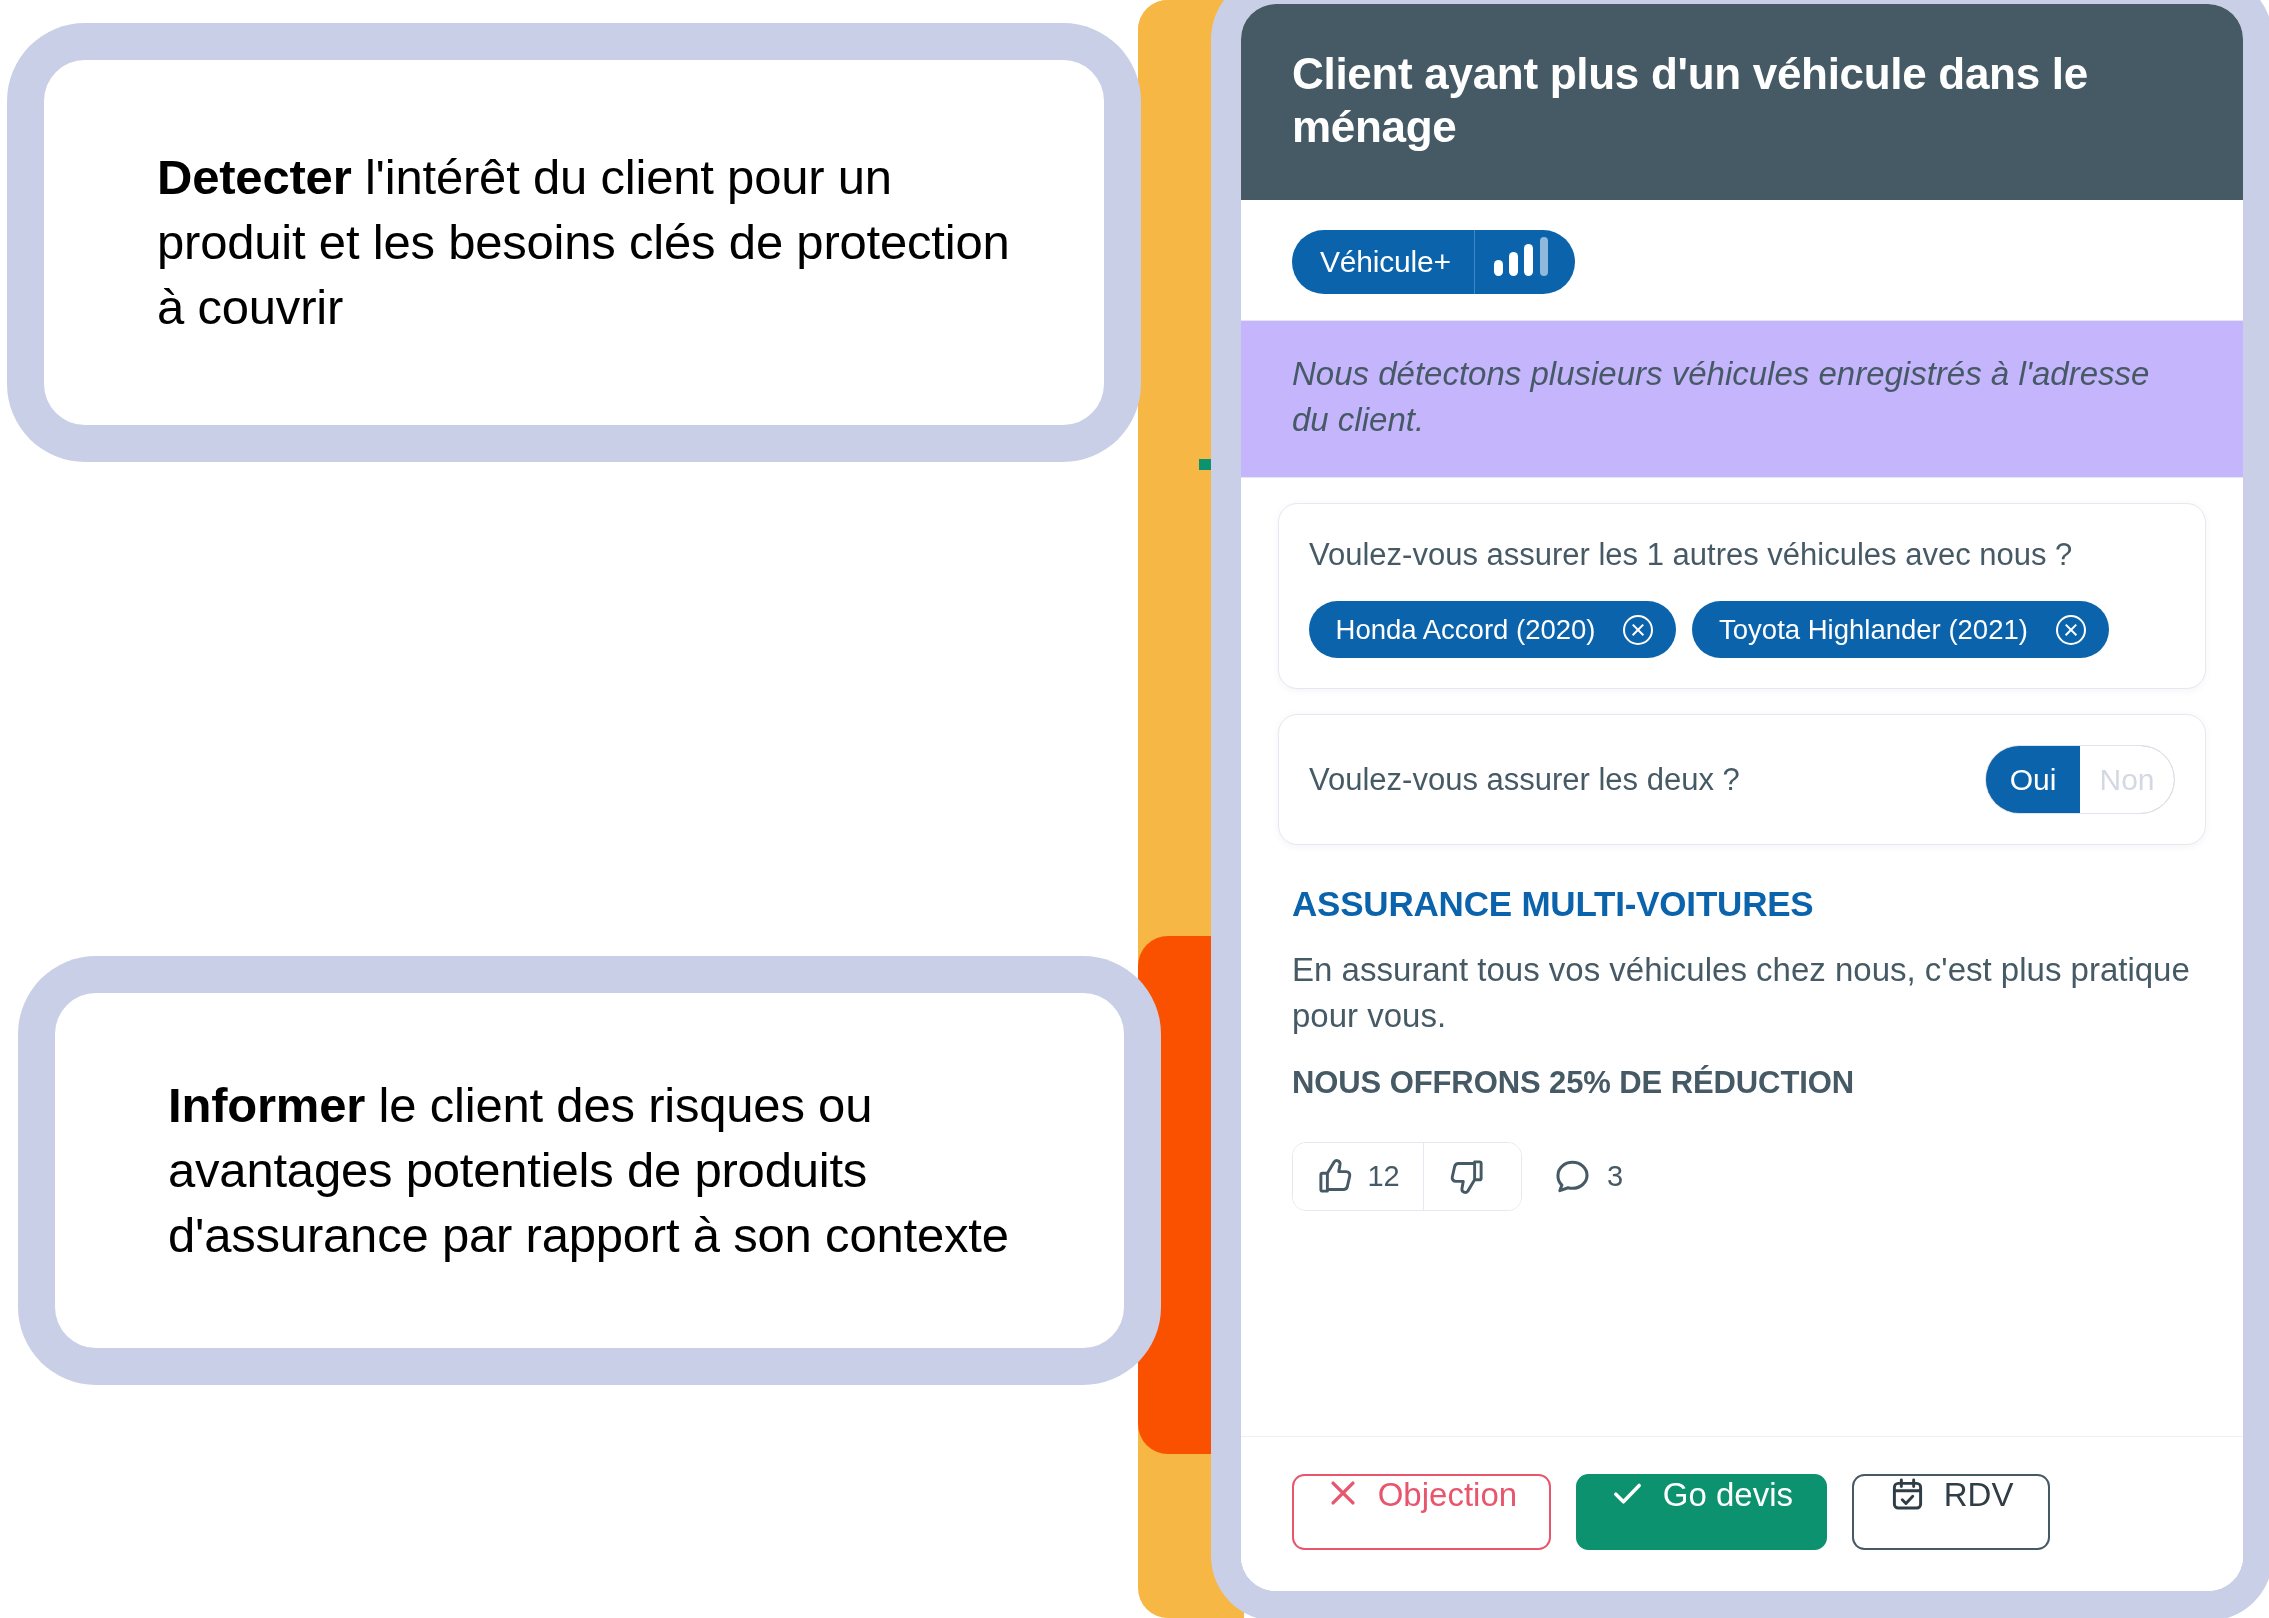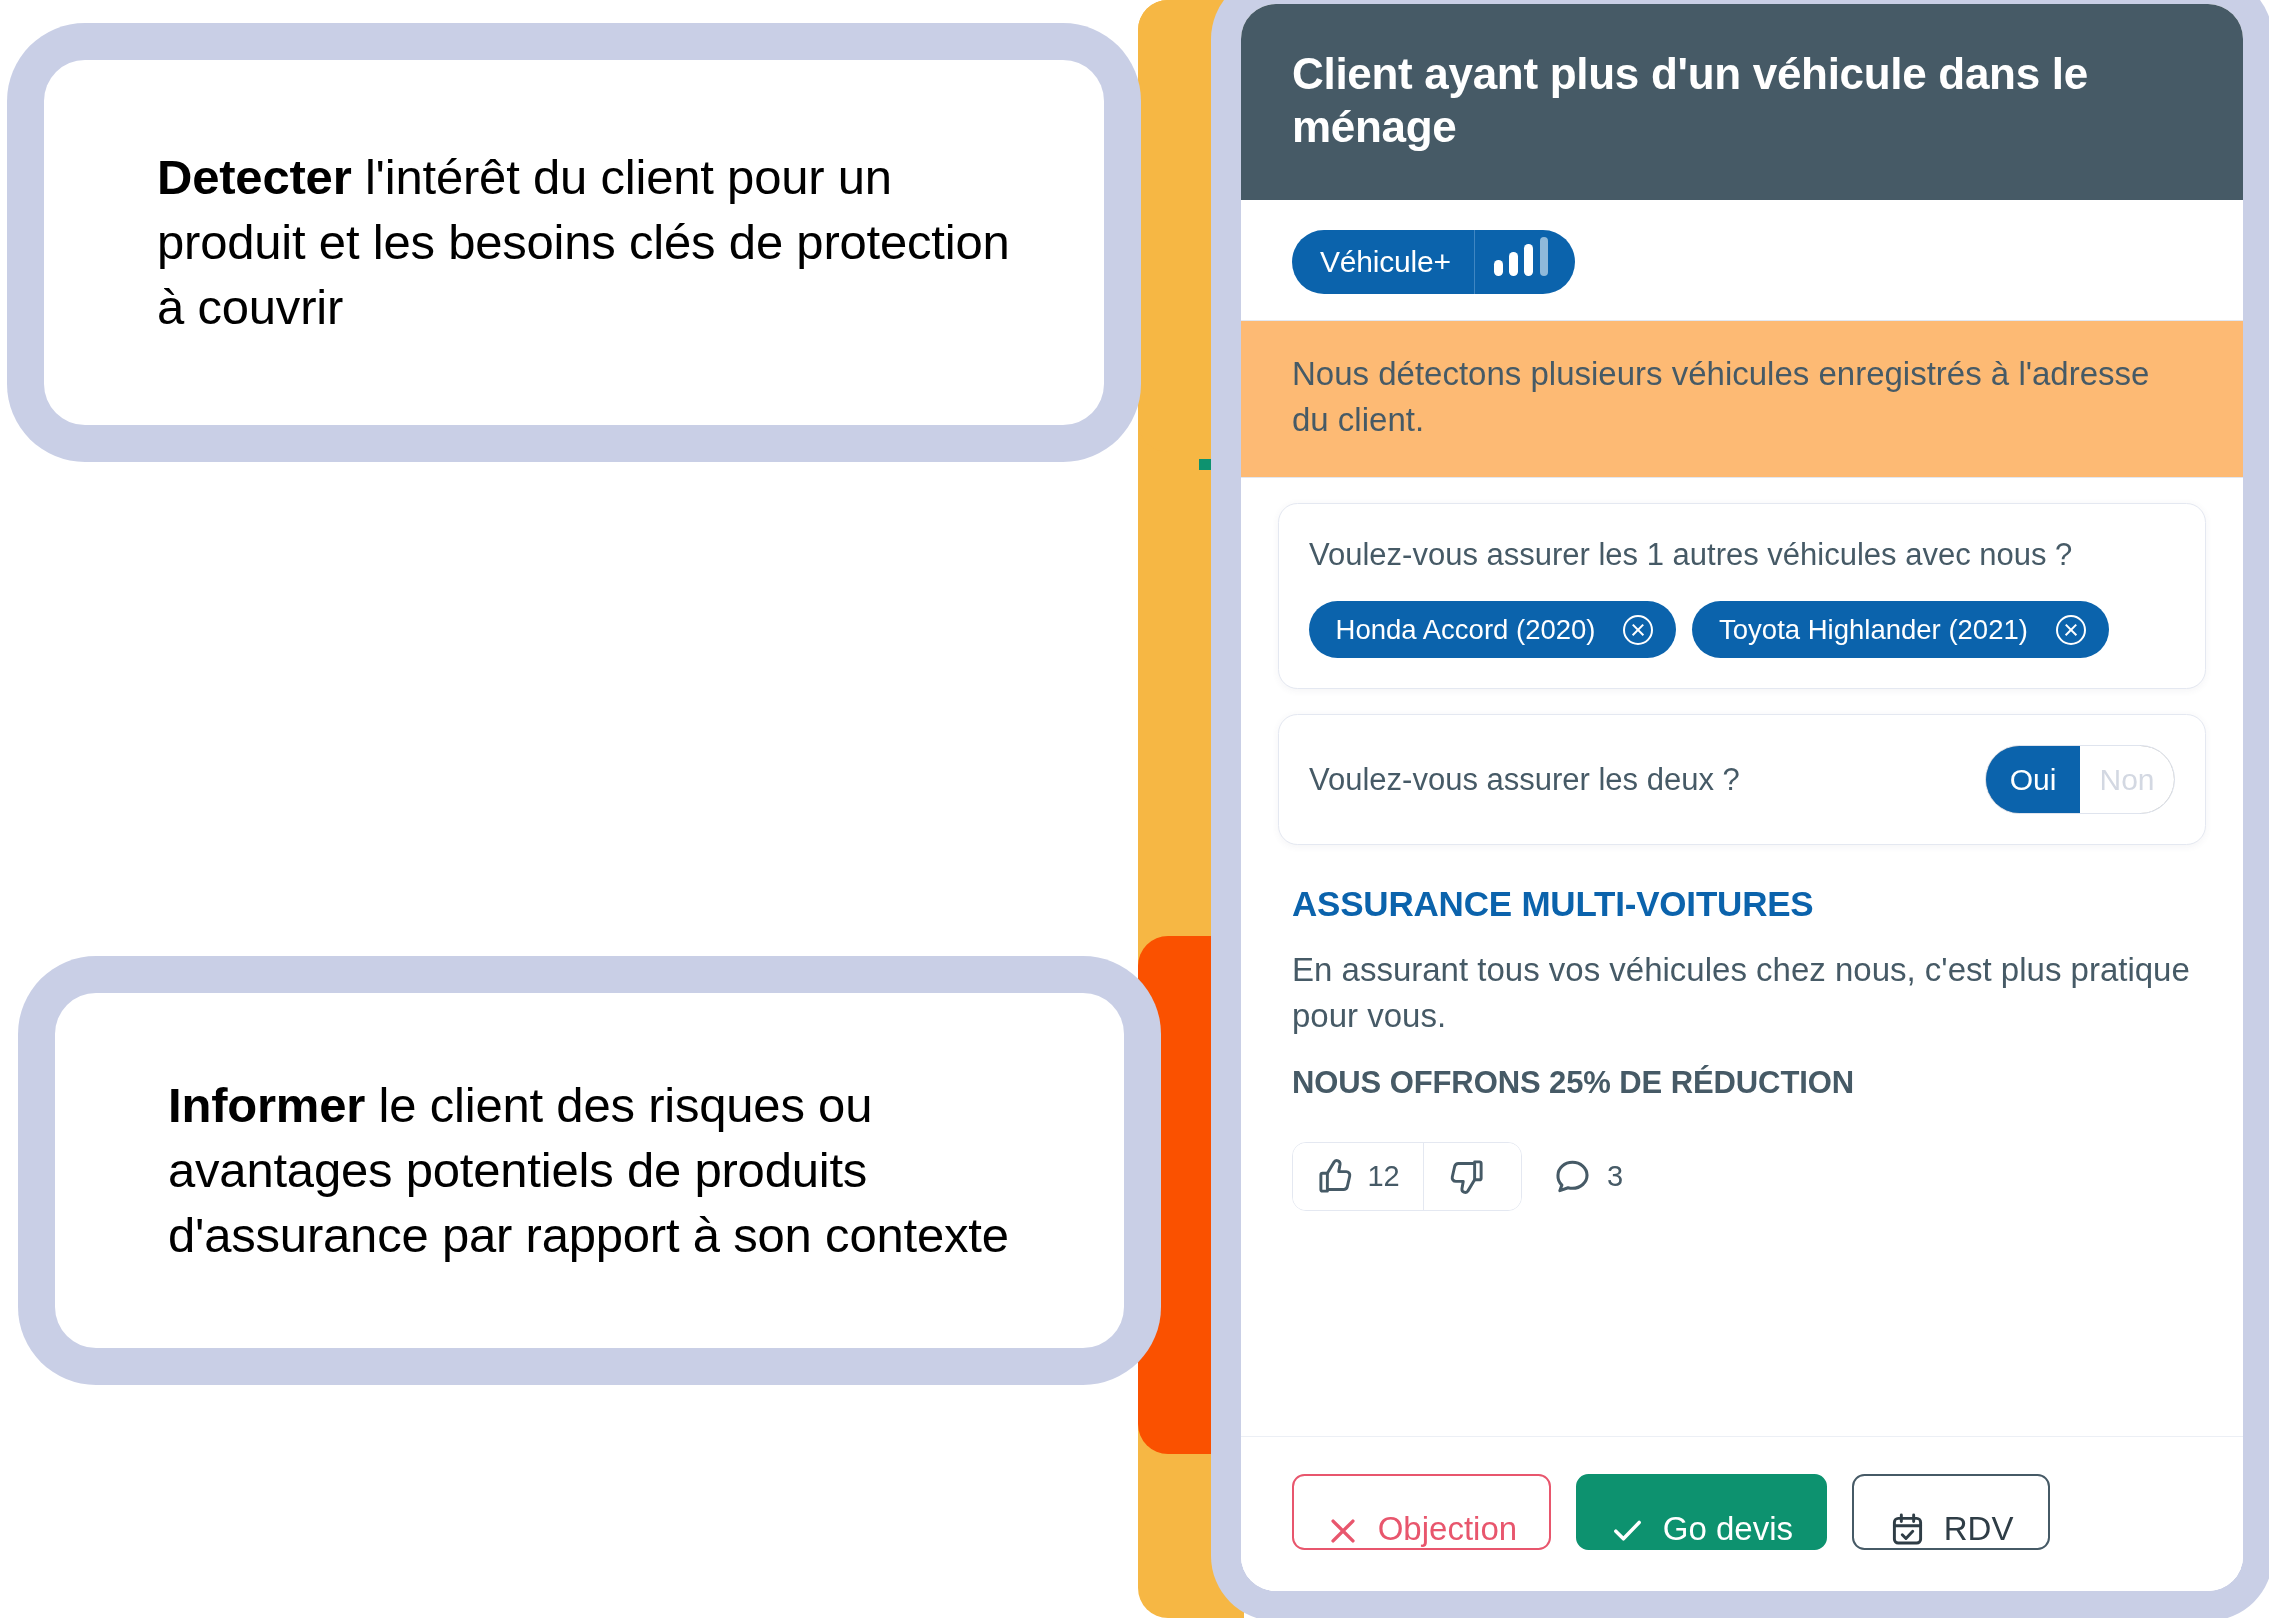--- a/index.html
+++ b/index.html
@@ -173,24 +173,25 @@
   }
 
   .sig-bar { width: 8.9px; background: #ffffff; border-radius: 4.4px; margin-bottom: 17.7px; }
   .sig-b1 { height: 16px; }
   .sig-b2 { height: 24px; }
   .sig-b3 { height: 32px; }
   .sig-b4 { height: 39px; background: #8fb9da; }
 
   
   .detect-strip {
-    background: #fdba74;
+    background: #c4b5fd;
     border-top: 1.8px solid #e2e7f0;
     border-bottom: 1.8px solid #e2e7f0;
     padding: 30px 51px 34px 51px;
+    font-style: italic;
   }
 
   .detect-text {
     font-size: 33px;
     line-height: 1.38;
     color: #465a66;
   }
 
   
   .sub-card {
@@ -338,21 +339,21 @@
     margin-top: auto;
     border-top: 1.8px solid #eceff5;
     padding: 37px 51px 41px 51px;
     display: flex;
     gap: 25px;
     align-items: center;
   }
 
   .btn {
     display: inline-flex;
-    align-items: flex-end;
+    align-items: flex-start;
     gap: 17.7px;
     height: 76px;
     padding: 0 32px;
     border-radius: 12.4px;
     font-size: 33px;
     white-space: nowrap;
   }
   .btn-objection {
     background: #ffffff;
     border: 2.2px solid #e8566d;

